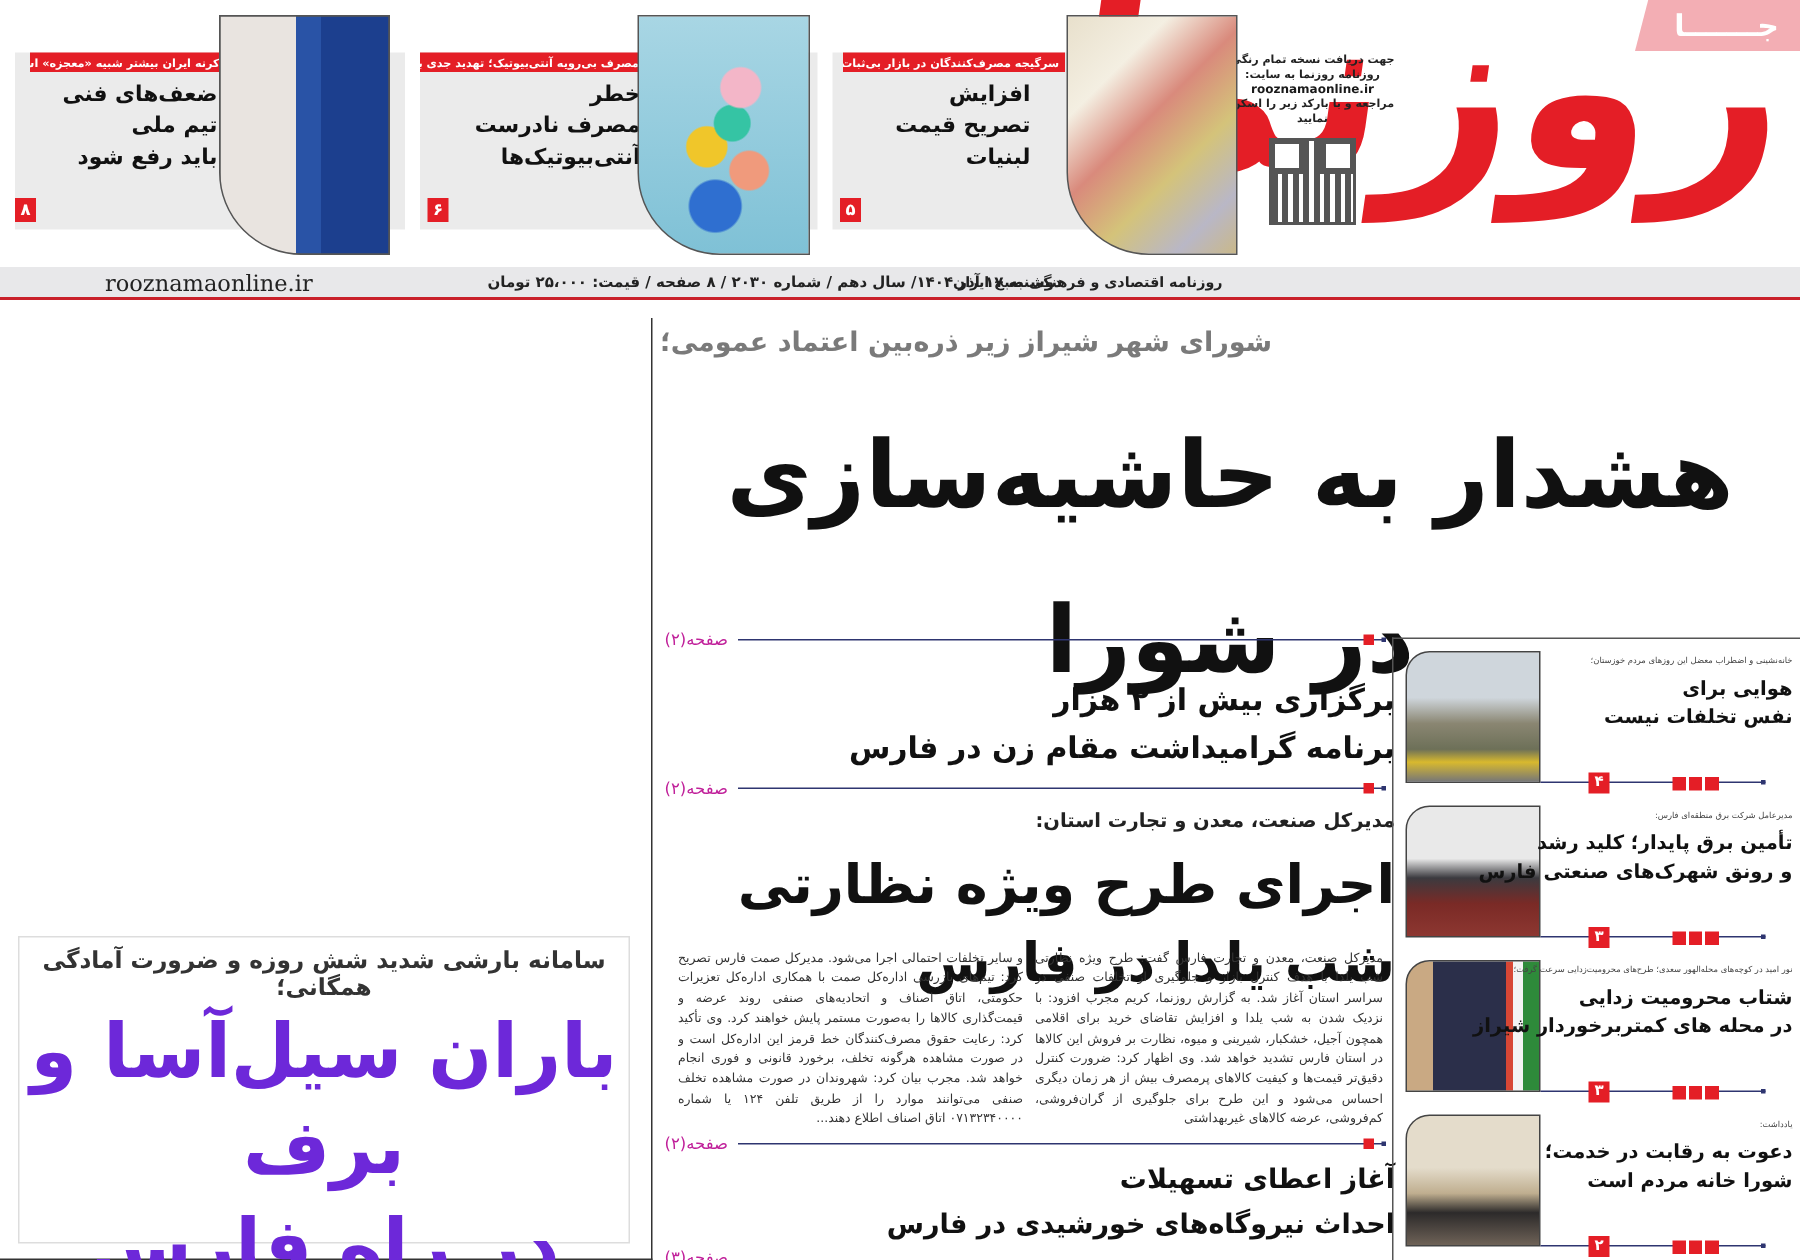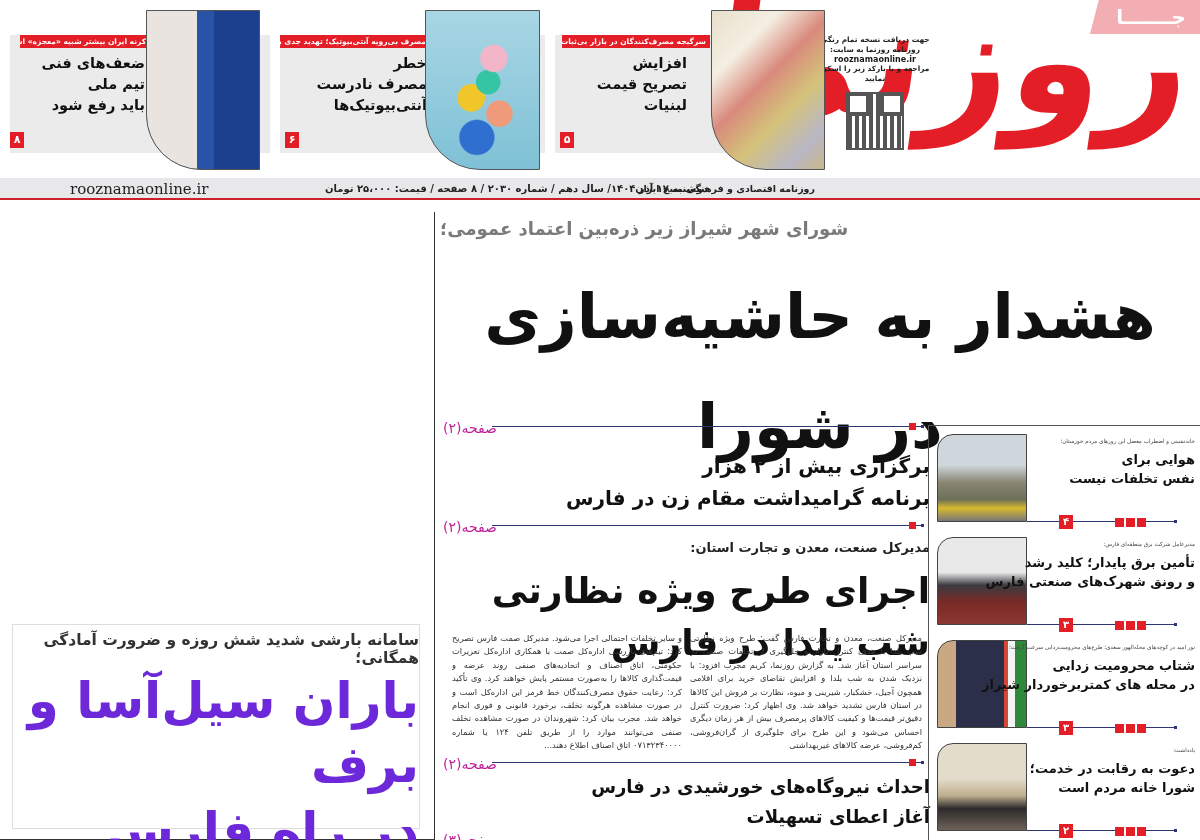--- a/index.html
+++ b/index.html
@@ -35,32 +35,32 @@
 
 #leftcol{left:0;top:212px;width:435px;height:628px;border:1.5px solid #333;border-top:none;border-left:none}
 #photo-main{position:absolute;left:0;top:0;width:433px;height:410px;overflow:hidden;background:linear-gradient(#f5f6f7 0%,#eef0f1 12%,#c8c6bf 20%,#b4ab9c 45%,#8e9a8e 60%,#b9c4bf 70%,#c2b19a 85%,#f0ede8 100%)}
 #photo-main .bld{position:absolute;left:40px;top:85px;width:260px;height:180px;background:linear-gradient(#e1dcd3,#cfc8bb);border-radius:40px 40px 0 0}
 #photo-main .win{position:absolute;background:repeating-linear-gradient(90deg,#fff 0 6px,#8a8d88 6px 8px)}
 #photo-main .palm{position:absolute;background:#5e4a36;border-radius:8px}
 #photo-main .pool{position:absolute;left:60px;top:300px;width:340px;height:55px;background:#bfd5d0}
 #photo-main .umb{position:absolute;border-radius:50% 50% 0 0;height:28px}
 #photo-main .fig{position:absolute;border-radius:10px 10px 4px 4px}
 #pg2tag{position:absolute;left:2px;top:48px;width:50px;height:20px;background:#e41e26;color:#fff;font-size:10.5px;font-weight:bold;direction:rtl;text-align:center;line-height:20px}
-#left-head{position:absolute;left:12px;top:412px;width:408px;height:205px;background:#fff;border:1px solid #ddd;text-align:right;direction:rtl}
+#left-head{position:absolute;left:12px;top:412px;width:408px;height:205px;background:#fff;border:1px solid #ddd;text-align:center;direction:rtl}
 #left-head .kick{font-size:15.5px;font-weight:bold;color:#333;margin-top:6px}
 #left-head .h1{font-size:50px;font-weight:bold;line-height:64px;color:#6d28d9;margin-top:2px}
 
 
 #kick-main{left:440px;top:218px;width:760px;text-align:left;direction:rtl;font-size:18px;font-weight:bold;color:#7a7a7a}
 #h-main{left:440px;top:262px;width:760px;text-align:center;direction:rtl;font-size:62px;line-height:110px;font-weight:bold;color:#111;letter-spacing:-2px}
 
 .rule{position:absolute;height:1px;background:#2e3570}
 .rule .sq{position:absolute;right:8px;top:-3px;width:7px;height:7px;background:#e41e26}
 .rule .dot{position:absolute;right:0;top:-1px;width:3px;height:3px;background:#2e3570}
-.pglink{position:absolute;font-size:14px;color:#c0209a;direction:rtl}
+.pglink{position:absolute;font-size:11px;color:#c0209a;direction:rtl}
 .center-h{position:absolute;text-align:right;direction:rtl;font-weight:bold;color:#111}
 
 .bodytext{position:absolute;direction:rtl;text-align:justify;font-size:8.3px;line-height:13.4px;color:#333}
 
 
 #rightcol{left:928px;top:425px;width:272px;height:415px;border-left:1.5px solid #555;border-top:1.5px solid #555}
 .card{position:absolute;left:8px;width:262px;height:98px}
 .card .thumb{position:absolute;left:0;top:6px;width:90px;height:88px;border:1px solid #444;border-radius:16px 0 0 0;overflow:hidden}
 .card .k{position:absolute;right:4px;top:10px;font-size:5.6px;color:#444;direction:rtl;white-space:nowrap}
 .card .t{position:absolute;right:4px;top:22px;direction:rtl;font-size:13px;line-height:19px;font-weight:bold;color:#111;text-align:right;white-space:nowrap}
@@ -158,22 +158,22 @@
 <div class="bodytext" style="left:690px;top:632px;width:232px;height:120px;overflow:hidden">مدیرکل صنعت، معدن و تجارت فارس گفت: طرح ویژه نظارتی شب یلدا با هدف کنترل بازار و جلوگیری از تخلفات صنفی در سراسر استان آغاز شد. به گزارش روزنما، کریم مجرب افزود: با نزدیک شدن به شب یلدا و افزایش تقاضای خرید برای اقلامی همچون آجیل، خشکبار، شیرینی و میوه، نظارت بر فروش این کالاها در استان فارس تشدید خواهد شد. وی اظهار کرد: ضرورت کنترل دقیق‌تر قیمت‌ها و کیفیت کالاهای پرمصرف بیش از هر زمان دیگری احساس می‌شود و این طرح برای جلوگیری از گران‌فروشی، کم‌فروشی، عرضه کالاهای غیربهداشتی</div>
 <div class="bodytext" style="left:452px;top:632px;width:230px;height:120px;overflow:hidden">و سایر تخلفات احتمالی اجرا می‌شود. مدیرکل صمت فارس تصریح کرد: تیم‌های بازرسی اداره‌کل صمت با همکاری اداره‌کل تعزیرات حکومتی، اتاق اصناف و اتحادیه‌های صنفی روند عرضه و قیمت‌گذاری کالاها را به‌صورت مستمر پایش خواهند کرد. وی تأکید کرد: رعایت حقوق مصرف‌کنندگان خط قرمز این اداره‌کل است و در صورت مشاهده هرگونه تخلف، برخورد قانونی و فوری انجام خواهد شد. مجرب بیان کرد: شهروندان در صورت مشاهده تخلف صنفی می‌توانند موارد را از طریق تلفن ۱۲۴ یا شماره ۰۷۱۳۲۳۴۰۰۰۰ اتاق اصناف اطلاع دهند...</div>
 
 <div class="rule" style="left:492px;top:762px;width:432px">
     <span class="sq"></span>
     <span class="dot"></span>
   </div>
 <div class="pglink" style="left:443px;top:756px">صفحه(۲)</div>
 
 <div class="center-h" style="left:440px;top:772px;width:490px;font-size:18px;line-height:30px">
+  <div>آغاز اعطای تسهیلات</div>
   <div>احداث نیروگاه‌های خورشیدی در فارس</div>
-  <div>آغاز اعطای تسهیلات</div>
 </div>
 <div class="pglink" style="left:443px;top:832px">صفحه(۳)</div>
 
 <div id="rightcol" class="abs">
   <div class="card" style="top:2px">
     <div class="thumb" style="background:linear-gradient(#cfd6dc 0 35%,#8a8672 55%,#6d7058 75%,#d8b92e 85%,#777 100%)"></div>
     <div class="k">خانه‌نشینی و اضطراب معضل این روزهای مردم خوزستان؛</div>
     <div class="t">
         <div>هوایی برای</div>
         <div>نفس تخلفات نیست</div>

